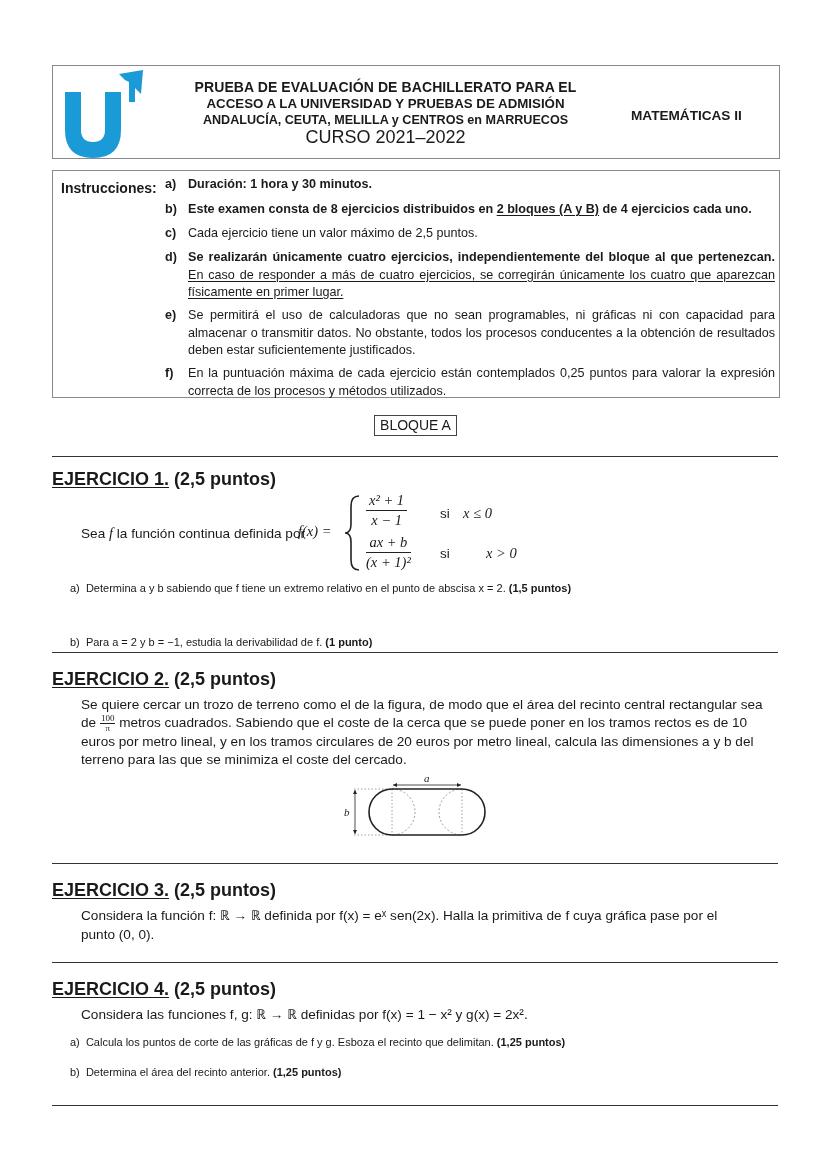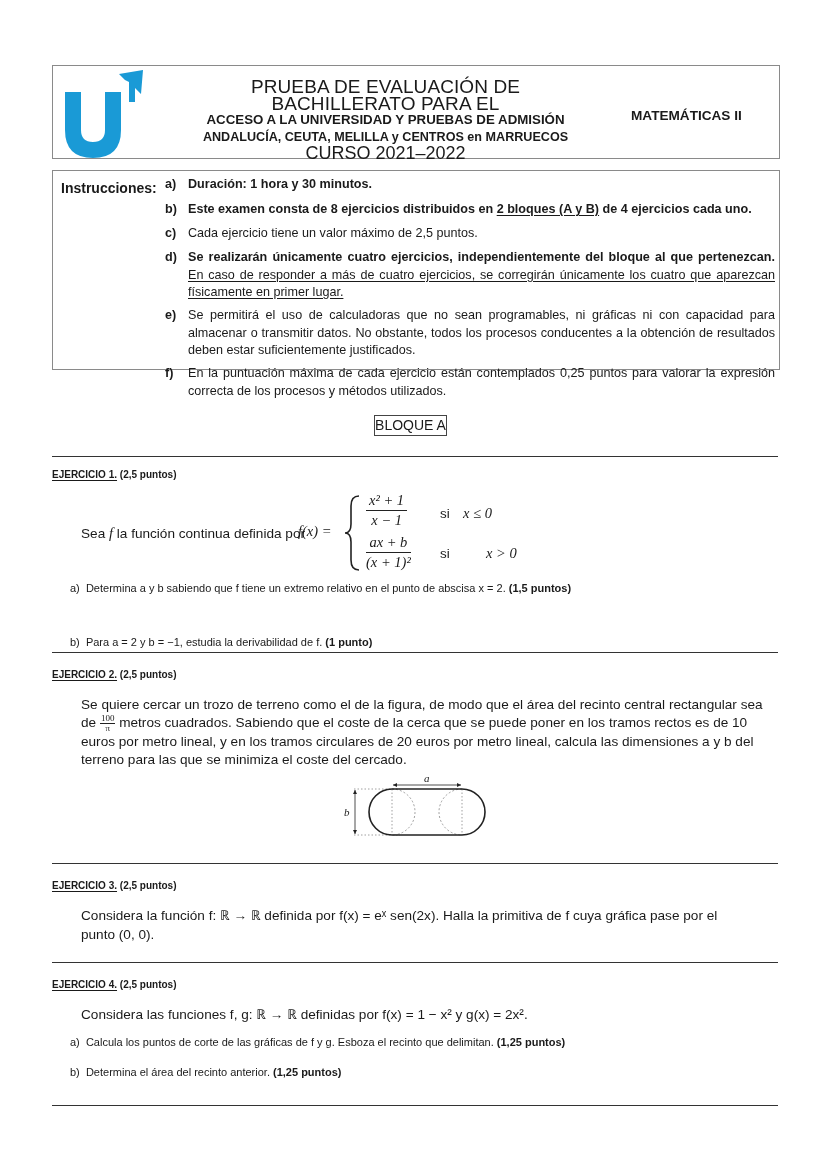--- a/index.html
+++ b/index.html
@@ -17,51 +17,51 @@
   
   .header-box {
     position: absolute; left: 52px; top: 65px; width: 728px; height: 94px;
     border: 1px solid #8a8a8a;
   }
   .logo { position: absolute; left: 6px; top: 2px; width: 84px; height: 90px; }
   .header-titles {
     position: absolute; left: 135px; top: 13px; width: 395px; text-align: center;
     line-height: 16.5px;
   }
-  .header-titles .t1 { font-weight: normal; font-size: 19px; letter-spacing: 0.1px; }
+  .header-titles .t1 { font-weight: bold; font-size: 14px; letter-spacing: 0.1px; }
   .header-titles .t2 { font-weight: bold; font-size: 13.3px; }
   .header-titles .t3 { font-weight: bold; font-size: 12.6px; }
   .header-titles .t4 { font-size: 18px; }
   .subject {
     position: absolute; left: 578px; top: 42px; font-weight: bold; font-size: 13.6px;
   }
 
   
   .instr-box {
-    position: absolute; left: 52px; top: 170px; width: 728px; height: 200px;
+    position: absolute; left: 52px; top: 170px; width: 728px; height: 228px;
     border: 1px solid #8a8a8a;
   }
   .instr-label {
     position: absolute; left: 8px; top: 9px; font-weight: bold; font-size: 14px;
   }
   .instr-item { position: absolute; left: 112px; width: 610px; font-size: 12.6px; line-height: 17.5px; }
   .instr-item .letter { position: absolute; left: 0; font-weight: bold; }
   .instr-item .body { display: block; padding-left: 23px; text-align: justify; }
   .u { text-decoration: underline; text-underline-offset: 2px; }
   .bodyb { font-weight: bold; }
 
   
   .bloque {
-    position: absolute; left: 374px; top: 415px; width: 73px; height: 21px;
+    position: absolute; left: 374px; top: 415px; width: 83px; height: 21px;
     border: 1px solid #444; text-align: center; font-size: 14px; line-height: 19px;
   }
 
   .hrule { position: absolute; left: 52px; width: 726px; height: 0; border-top: 1.3px solid #333; }
 
-  .ex-title { position: absolute; left: 52px; font-size: 10px; font-weight: bold; }
+  .ex-title { position: absolute; left: 52px; font-size: 18px; font-weight: bold; }
   .ex-title .ul { text-decoration: underline; text-underline-offset: 2px; }
 
   .para { position: absolute; left: 52px; width: 726px; font-size: 13.6px; line-height: 18.5px; text-align: justify; margin-left: 29px; }
   .sub { position: absolute; left: 70px; width: 700px; font-size: 11px; line-height: 18px; }
 
   
   .piece { position: absolute; }
   .frac { display: inline-block; text-align: center; vertical-align: middle; }
   .frac .num { display: block; border-bottom: 1px solid #222; padding: 0 3px 1px; }
   .frac .den { display: block; padding-top: 1px; }

